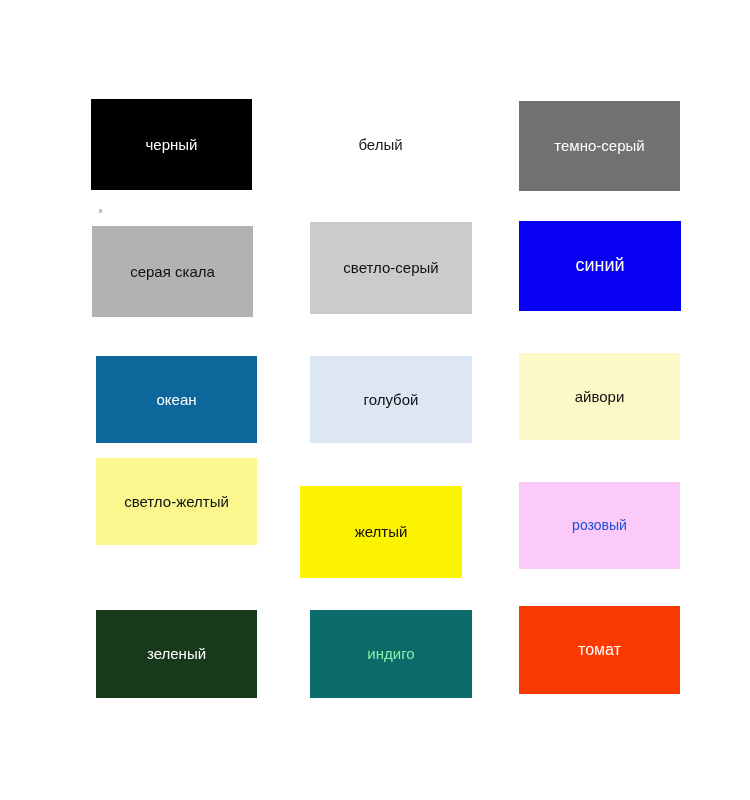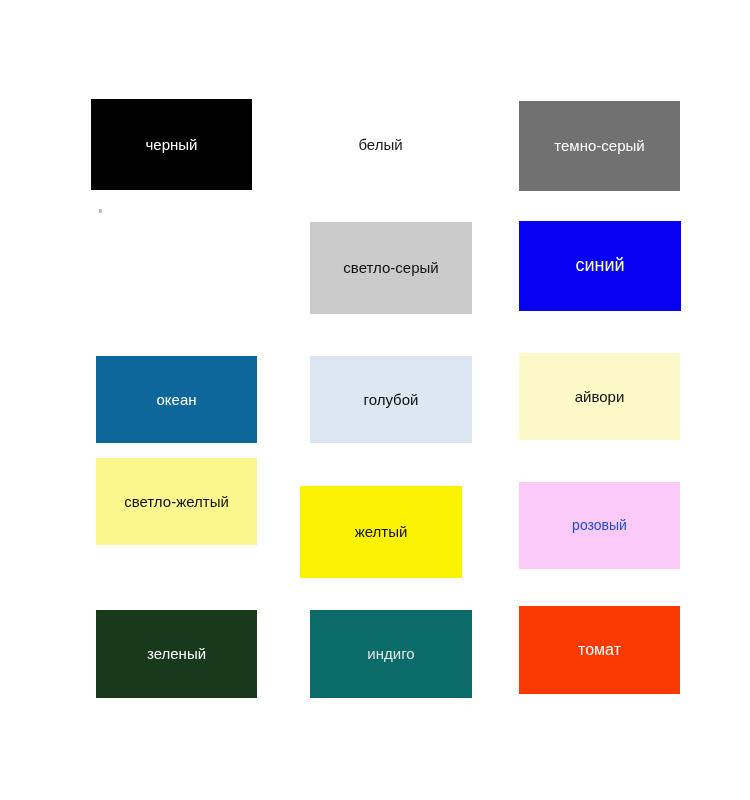--- a/index.html
+++ b/index.html
@@ -54,20 +54,23 @@
 <div id="swatch-grid">
     <div class="swatch" style="left: 91px; top: 99px; width: 161px; height: 91px; background: rgb(0, 0, 0);">
       <span class="swatch-label" style="color: rgb(255, 255, 255); font-size: 15px;">черный</span>
     </div>
     <div class="swatch" style="left: 310px; top: 99px; width: 141px; height: 91px; background: rgb(255, 255, 255);">
       <span class="swatch-label" style="color: rgb(26, 26, 26); font-size: 15px;">белый</span>
     </div>
     <div class="swatch" style="left: 519px; top: 101px; width: 161px; height: 90px; background: rgb(113, 113, 113);">
       <span class="swatch-label" style="color: rgb(255, 255, 255); font-size: 15px;">темно-серый</span>
     </div>
+    <div class="swatch" style="left: 92px; top: 226px; width: 161px; height: 91px; background: rgb(178, 178, 178);">
+      <span class="swatch-label" style="color: rgb(17, 17, 17); font-size: 15px;">серая скала</span>
+    </div>
     <div class="swatch" style="left: 310px; top: 222px; width: 162px; height: 92px; background: rgb(203, 203, 203);">
       <span class="swatch-label" style="color: rgb(17, 17, 17); font-size: 15px;">светло-серый</span>
     </div>
     <div class="swatch" style="left: 519px; top: 221px; width: 162px; height: 90px; background: rgb(8, 0, 242);">
       <span class="swatch-label" style="color: rgb(255, 255, 255); font-size: 18px;">синий</span>
     </div>
     <div class="swatch" style="left: 96px; top: 356px; width: 161px; height: 87px; background: rgb(13, 103, 155);">
       <span class="swatch-label" style="color: rgb(255, 255, 255); font-size: 15px;">океан</span>
     </div>
     <div class="swatch" style="left: 310px; top: 356px; width: 162px; height: 87px; background: rgb(221, 231, 244);">
@@ -82,19 +85,19 @@
     <div class="swatch" style="left: 300px; top: 486px; width: 162px; height: 92px; background: rgb(252, 243, 3);">
       <span class="swatch-label" style="color: rgb(17, 17, 17); font-size: 15px;">желтый</span>
     </div>
     <div class="swatch" style="left: 519px; top: 482px; width: 161px; height: 87px; background: rgb(251, 202, 249);">
       <span class="swatch-label" style="color: #1d4ed8; font-size: 14px;">розовый</span>
     </div>
     <div class="swatch" style="left: 96px; top: 610px; width: 161px; height: 88px; background: rgb(24, 57, 28);">
       <span class="swatch-label" style="color: rgb(255, 255, 255); font-size: 15px;">зеленый</span>
     </div>
     <div class="swatch" style="left: 310px; top: 610px; width: 162px; height: 88px; background: rgb(10, 107, 104);">
-      <span class="swatch-label" style="color: #e5e5e5; font-size: 15px;">индиго</span>
+      <span class="swatch-label" style="color: #86efac; font-size: 15px;">индиго</span>
     </div>
     <div class="swatch" style="left: 519px; top: 606px; width: 161px; height: 88px; background: rgb(251, 58, 3);">
       <span class="swatch-label" style="color: rgb(255, 255, 255); font-size: 16px;">томат</span>
     </div>
     <div class="artifact-dot" style="left: 99px; top: 209px;"></div>
   </div>
 
 </body></html>

